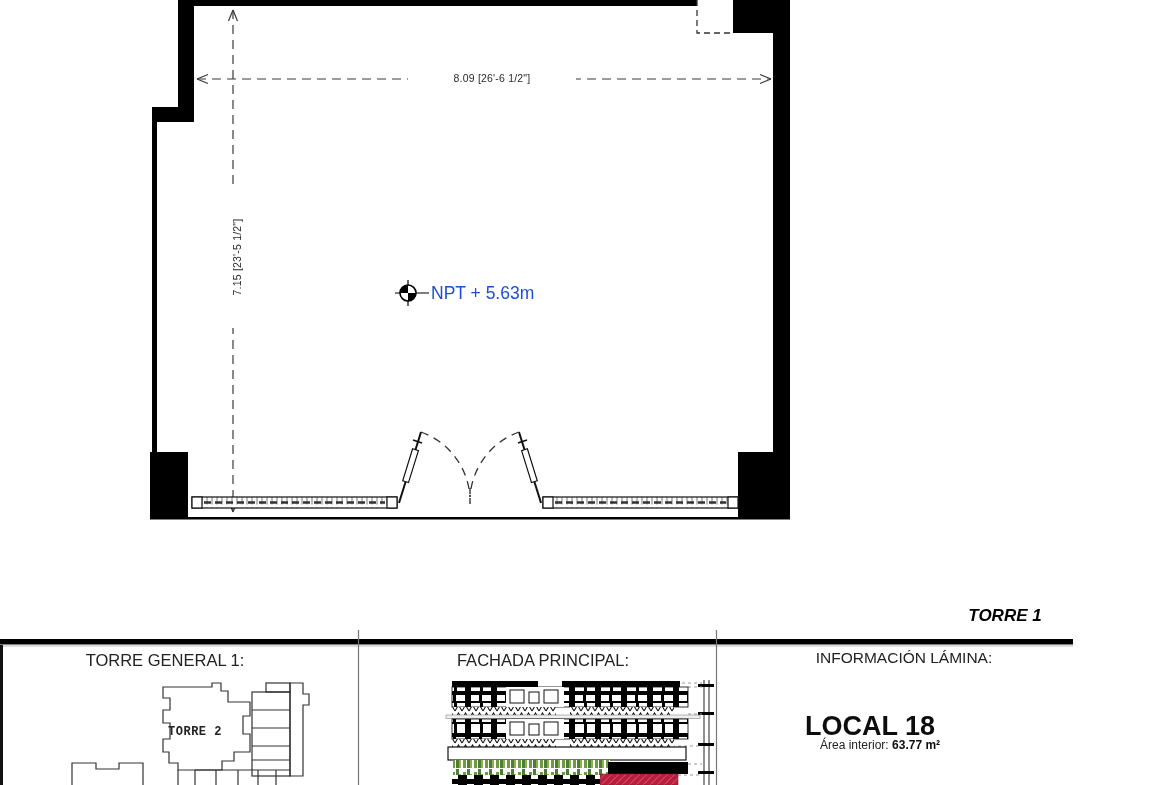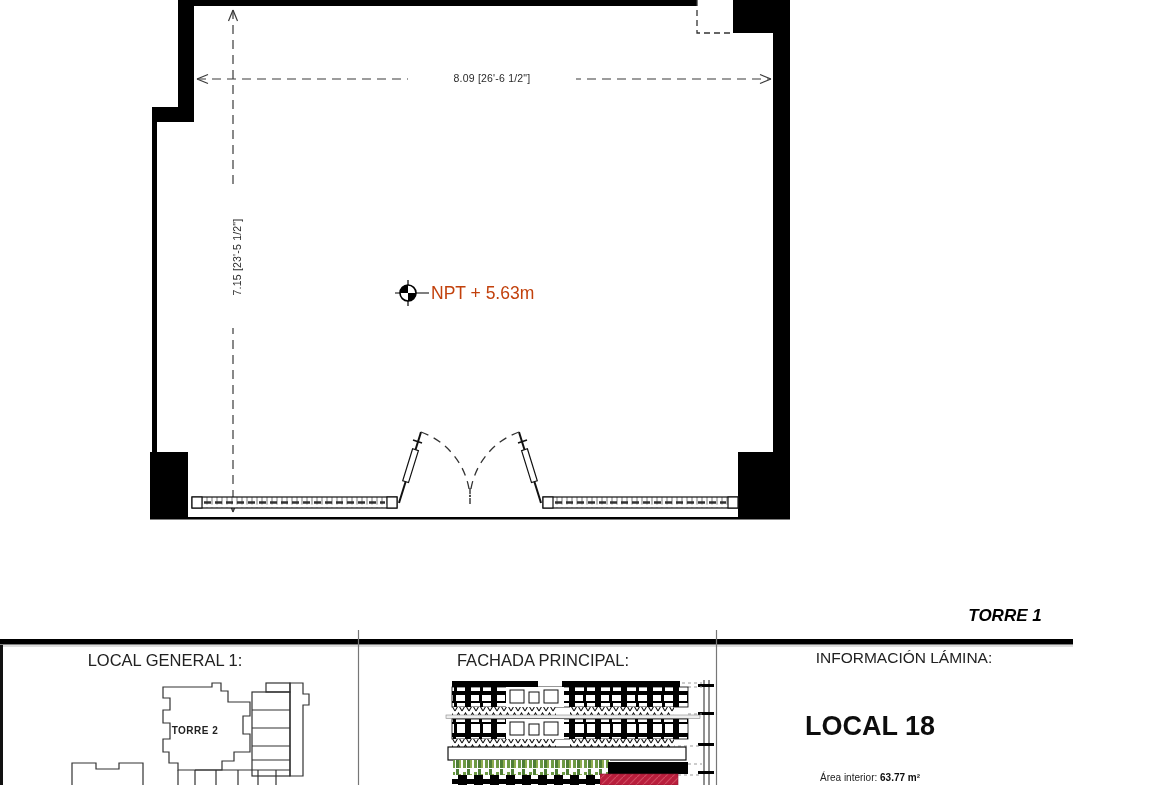--- a/index.html
+++ b/index.html
@@ -12,30 +12,30 @@
   .dim-text{
     font-size:10.5px;color:#2a2a2a;background:#ffffff;text-align:center;
     padding:0 4px;letter-spacing:0.2px;
   }
   #dim-h{left:408px;top:72px;width:160px;}
   #dim-v{left:166px;top:251px;width:134px;transform:rotate(-90deg);}
   #room-label{
     left:360px;top:206px;width:240px;text-align:center;
     font-size:46px;font-weight:bold;letter-spacing:2px;color:#111;
   }
-  #npt-text{left:431px;top:283px;font-size:17.5px;color:#c2410c;}
+  #npt-text{left:431px;top:283px;font-size:17.5px;color:#1d4ed8;}
   #torre1{left:945px;top:606px;width:120px;text-align:center;font-size:17px;font-weight:bold;color:#000;font-style:italic;}
   .panel-header{font-size:16.5px;color:#222;text-align:center;}
   #hdr-nivel{left:20px;top:651px;width:290px;}
   #hdr-fachada{left:400px;top:651px;width:286px;}
   #hdr-info{left:789px;top:649px;width:230px;font-size:15.5px;}
   #local-title{left:760px;top:711px;width:220px;text-align:center;font-size:27px;font-weight:bold;color:#0d0d0d;}
-  #area-line{left:820px;top:772px;font-size:10px;color:#222;}
+  #area-line{left:820px;top:738px;font-size:12px;color:#222;}
   #area-line b{color:#0d0d0d;}
-  #torre2-label{left:160px;top:725px;width:70px;text-align:center;font-size:10px;font-weight:600;letter-spacing:0.5px;color:#222;}
+  #torre2-label{left:160px;top:725px;width:70px;text-align:center;font-size:12px;font-weight:600;letter-spacing:0.5px;color:#222;font-family:Liberation Mono, monospace;}
 </style>
 </head>
 <body>
 
 <div class="sheet">
 
   <svg width="1170" height="785" viewBox="0 0 1170 785">
     <defs>
       <pattern id="winGrid" width="26" height="21" patternUnits="userSpaceOnUse">
         <rect width="26" height="21" fill="#000"></rect>
@@ -196,21 +196,21 @@
       <rect x="452" y="775" width="148" height="10" fill="url(#groundWin)"></rect>
     </g>
   </svg>
 
   <div class="txt dim-text" id="dim-h">8.09 [26'-6 1/2"]</div>
   <div class="txt dim-text" id="dim-v">7.15 [23'-5 1/2"]</div>
   <div class="txt" id="npt-text">NPT + 5.63m</div>
 
   <div class="txt" id="torre1">TORRE 1</div>
 
-  <div class="txt panel-header" id="hdr-nivel">LOCAL GENERAL 1:</div>
+  <div class="txt panel-header" id="hdr-nivel">TORRE GENERAL 1:</div>
   <div class="txt panel-header" id="hdr-fachada">FACHADA PRINCIPAL:</div>
   <div class="txt panel-header" id="hdr-info">INFORMACIÓN LÁMINA:</div>
 
   <div class="txt" id="torre2-label">TORRE 2</div>
 
   <div class="txt" id="local-title">LOCAL 18</div>
   <div class="txt" id="area-line"><span>Área interior: </span><b>63.77 m²</b></div>
 
 </div>
 

